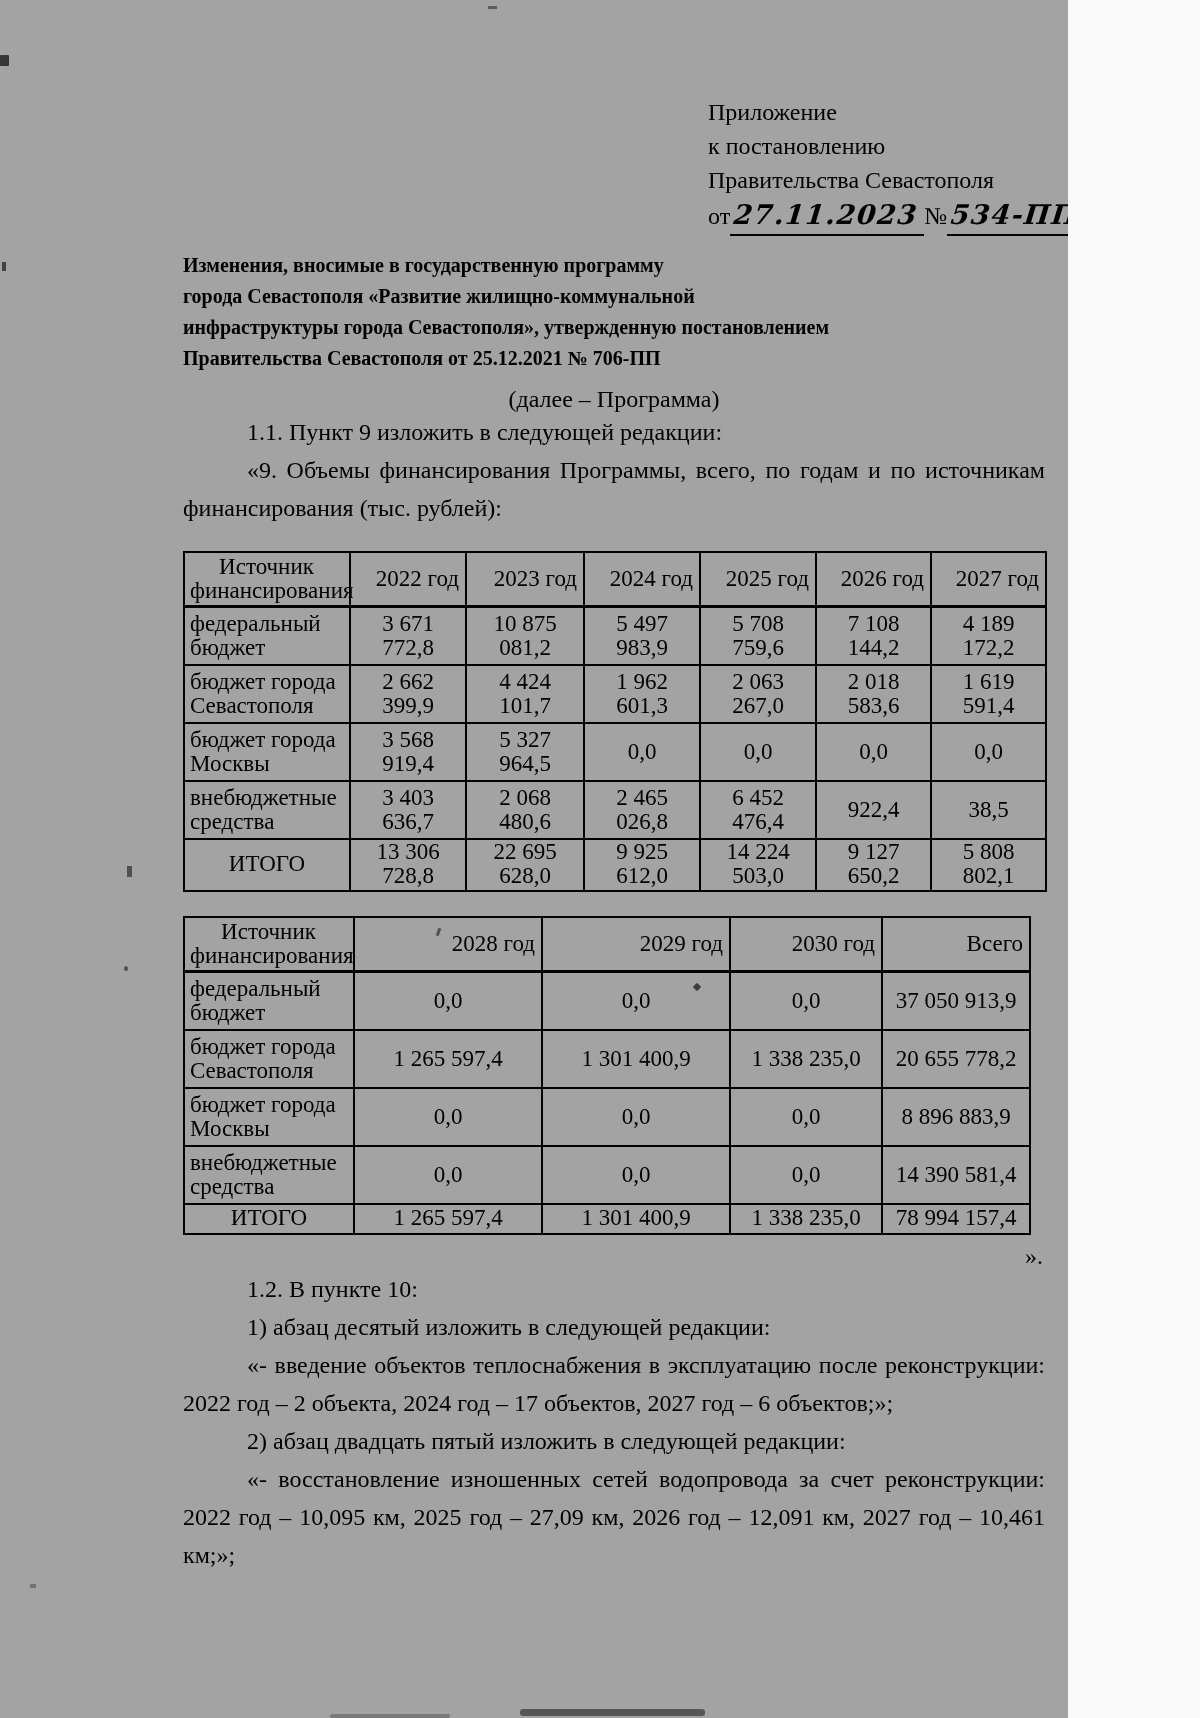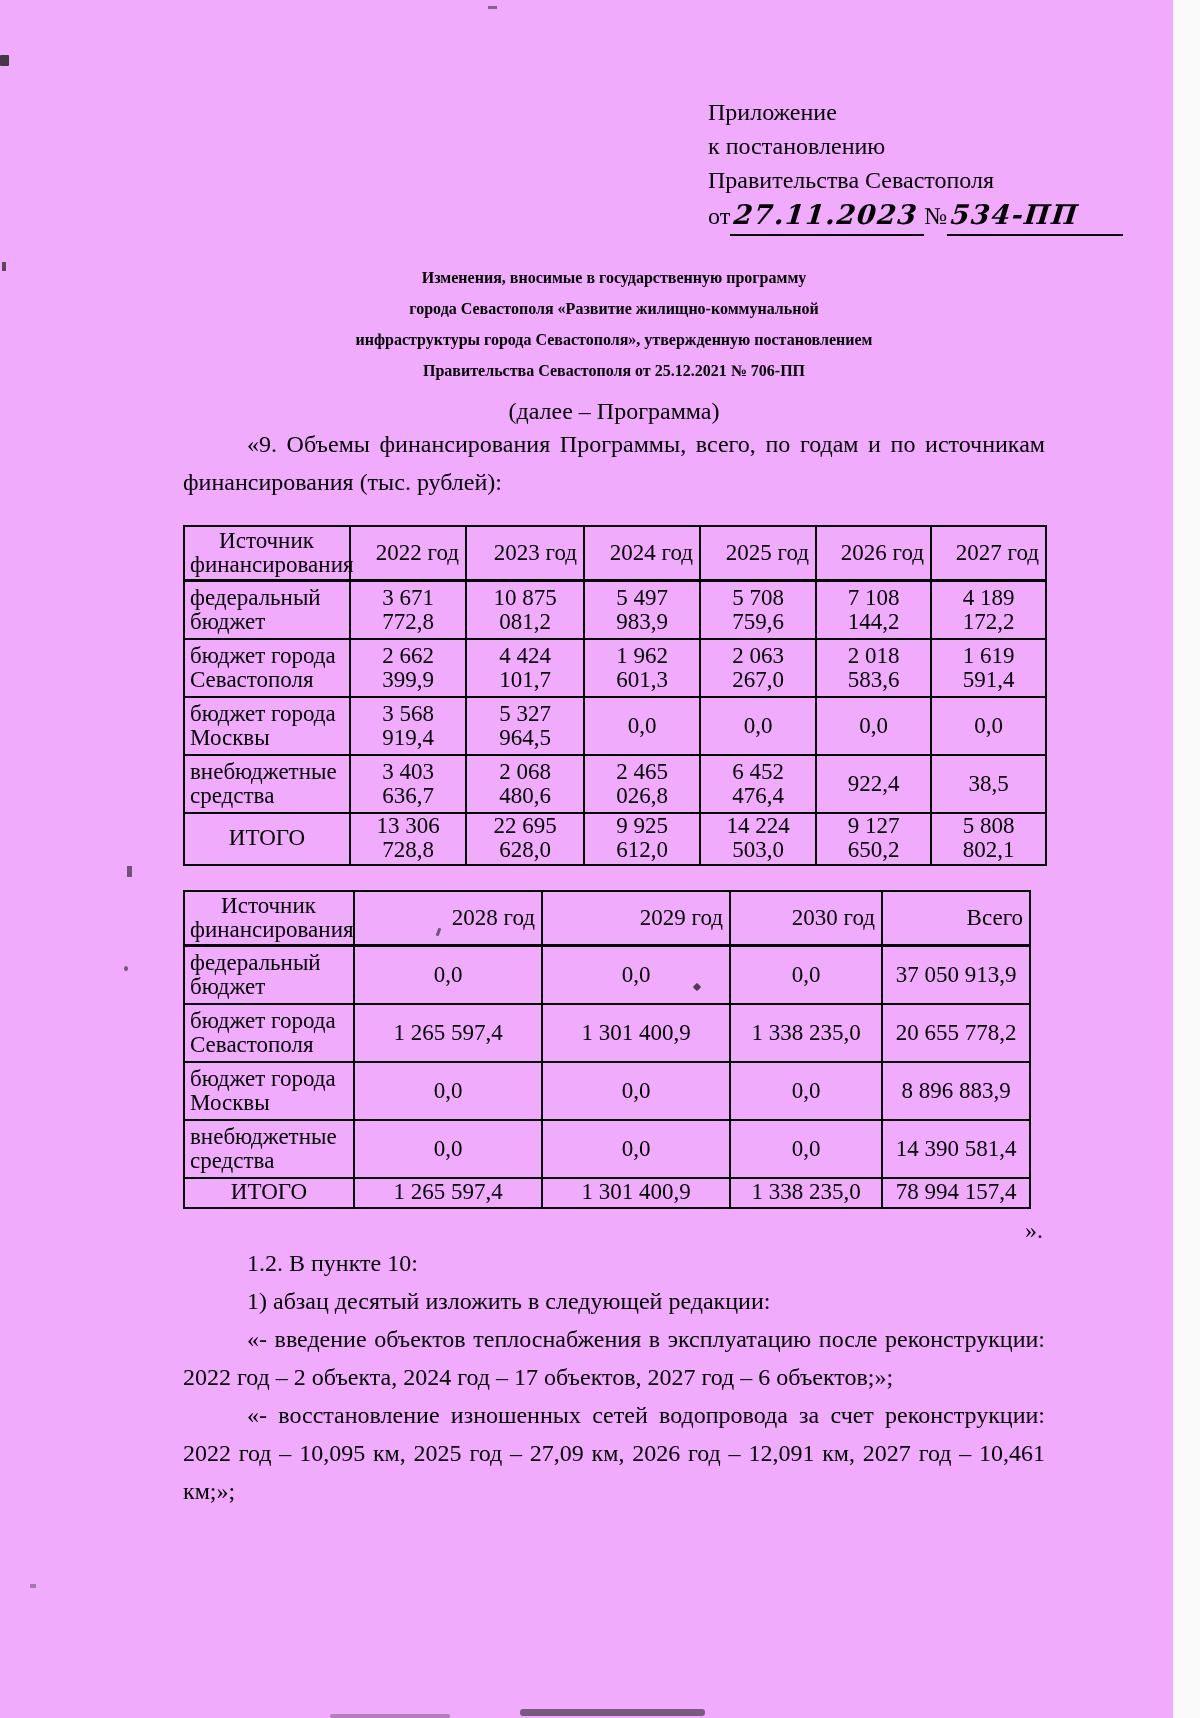--- a/index.html
+++ b/index.html
@@ -1,35 +1,35 @@
 <!DOCTYPE html>
 <html><head>
 <meta charset="utf-8">
 <style>
   html,body { margin:0; padding:0; }
   body { width:1200px; height:1718px; background:#fafafa; }
   .page {
-    position:relative; width:1173px; height:1718px; background:#f0abfc;
+    position:relative; width:1068px; height:1718px; background:#a3a3a3;
     font-family:"Liberation Serif", serif; color:#000; overflow:hidden;
   }
   .content { position:absolute; left:183px; top:0; width:862px; }
 
   
   .appendix { margin-top:95px; margin-left:525px; font-size:24px; line-height:34px; }
   .appendix .line { white-space:nowrap; }
   .date-line { white-space:nowrap; font-size:24px; margin-top:1px; }
   .hw-wrap { display:inline-block; border-bottom:2px solid #000; padding:0 6px 1px 4px; }
   .handwritten {
     display:inline-block; font-family:"DejaVu Serif", serif; font-style:italic;
     font-weight:bold; font-size:27px; letter-spacing:1.5px; transform:skewX(-6deg);
   }
   .hw-ext { display:inline-block; border-bottom:2px solid #000; width:38px; height:1em; vertical-align:bottom; }
 
   
-  .title { margin-top:26px; text-align:center; font-weight:bold; font-size:16px; line-height:31px; }
+  .title { margin-top:14px; font-weight:bold; font-size:20px; line-height:31px; }
   .subtitle { margin-top:12px; text-align:center; font-weight:normal; font-size:24px; }
 
   
   .para { font-size:24px; line-height:38px; text-align:justify; text-indent:64px; margin:0; }
   .para.first { margin-top:24px; }
 
   
   table.fin { border-collapse:collapse; margin-top:24px; table-layout:fixed; }
   table.fin.t1 { width:862px; }
   table.fin.t2 { width:846px; }
@@ -64,20 +64,21 @@
     </div>
 
     <div class="title">
       <div>Изменения, вносимые в государственную программу</div>
       <div>города Севастополя «Развитие жилищно-коммунальной</div>
       <div>инфраструктуры города Севастополя», утвержденную постановлением</div>
       <div>Правительства Севастополя от 25.12.2021 № 706-ПП</div>
     </div>
     <div class="subtitle">(далее – Программа)</div>
 
+    <p class="para">1.1. Пункт 9 изложить в следующей редакции:</p>
     <p class="para">«9. Объемы финансирования Программы, всего, по годам и по источникам финансирования (тыс. рублей):</p>
 
     <table class="fin t1">
       <colgroup>
         <col style="width:166px">
           <col style="width:116px">
           <col style="width:118px">
         <col style="width:116px">
           <col style="width:116px">
           <col style="width:115px">
@@ -193,20 +194,21 @@
         <td>78 994 157,4</td>
       </tr>
     </tbody>
       </table>
 
     <div class="closing-quote">».</div>
 
     <p class="para">1.2. В пункте 10:</p>
     <p class="para">1) абзац десятый изложить в следующей редакции:</p>
     <p class="para">«- введение объектов теплоснабжения в эксплуатацию после реконструкции: 2022 год – 2 объекта, 2024 год – 17 объектов, 2027 год – 6 объектов;»;</p>
+    <p class="para">2) абзац двадцать пятый изложить в следующей редакции:</p>
     <p class="para">«- восстановление изношенных сетей водопровода за счет реконструкции: 2022 год – 10,095 км, 2025 год – 27,09 км, 2026 год – 12,091 км, 2027 год – 10,461 км;»;</p>
 
   </div>
 
   <div class="artifact" style="left:0; top:55px; width:9px; height:11px; opacity:.8; border-radius:1px;"></div>
   <div class="artifact" style="left:2px; top:262px; width:4px; height:9px; opacity:.7;"></div>
   <div class="artifact" style="left:488px; top:6px; width:9px; height:3px; opacity:.5;"></div>
   <div class="artifact" style="left:127px; top:866px; width:5px; height:11px; opacity:.6;"></div>
   <div class="artifact" style="left:124px; top:966px; width:4px; height:5px; opacity:.6; border-radius:50%;"></div>
   <div class="artifact" style="left:694px; top:984px; width:6px; height:6px; opacity:.75; border-radius:1px; transform:rotate(45deg);"></div>

